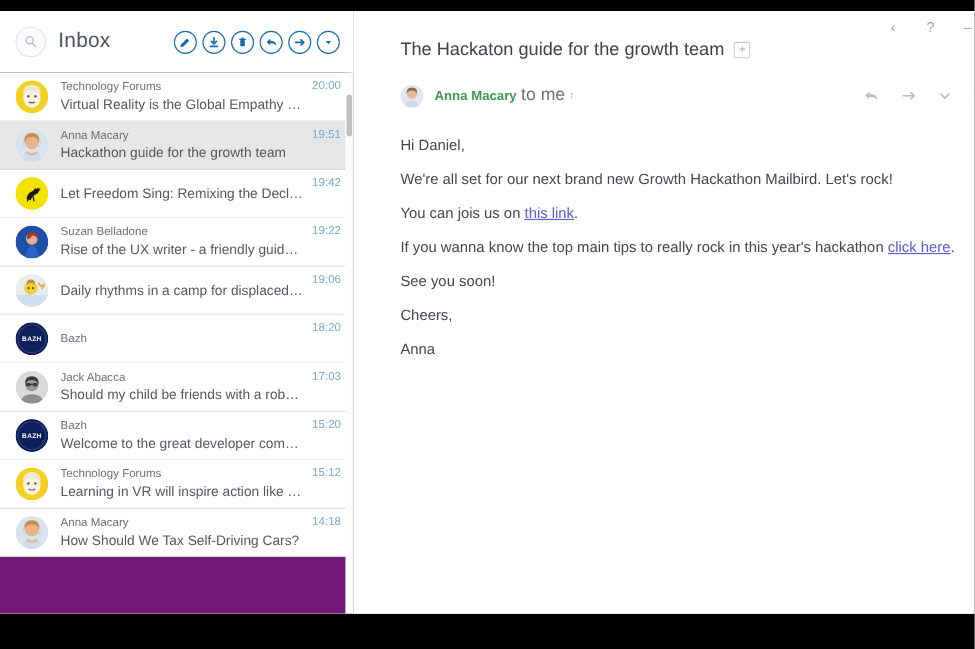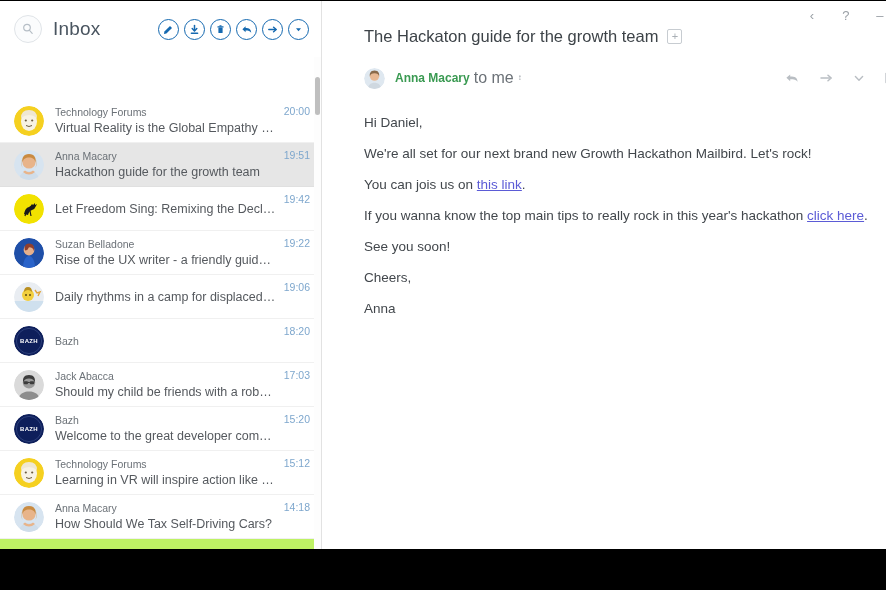--- a/index.html
+++ b/index.html
@@ -11,21 +11,21 @@
     background: #000000;
     font-family: "Liberation Sans", sans-serif;
     overflow: hidden;
     position: relative;
   }
 
   
   #app-window {
     position: absolute;
     left: 0;
-    top: 1px;
+    top: 10px;
     width: 886px;
     height: 548px;
     background: #ffffff;
     display: flex;
     overflow: hidden;
     justify-content: space-between;
   }
 
   
   #left-pane {
@@ -87,22 +87,21 @@
   .act-btn svg { display: block; }
 
   
   #message-list {
     position: absolute;
     top: 56px;
     left: 0;
     right: 0;
     bottom: 0;
     overflow: hidden;
-    background: #bef264;
-    margin-top: 42px;
+    background: #701a75;
   }
 
   .msg-row {
     height: 44px;
     display: flex;
     align-items: center;
     padding: 0 11px 0 14px;
     border-bottom: 1px solid #f0f0f0;
     cursor: pointer;
     background: #ffffff;

